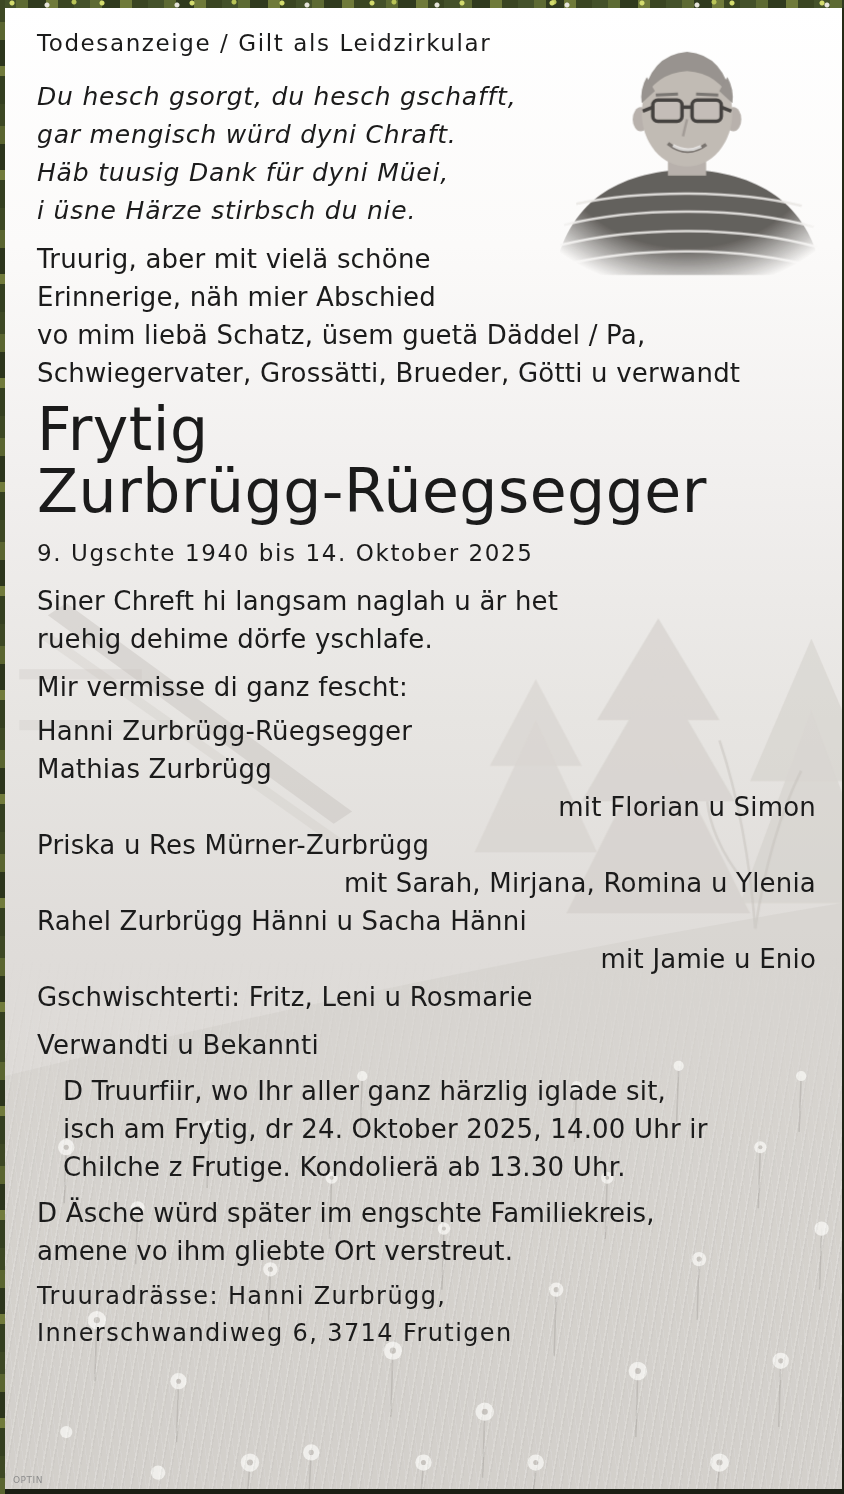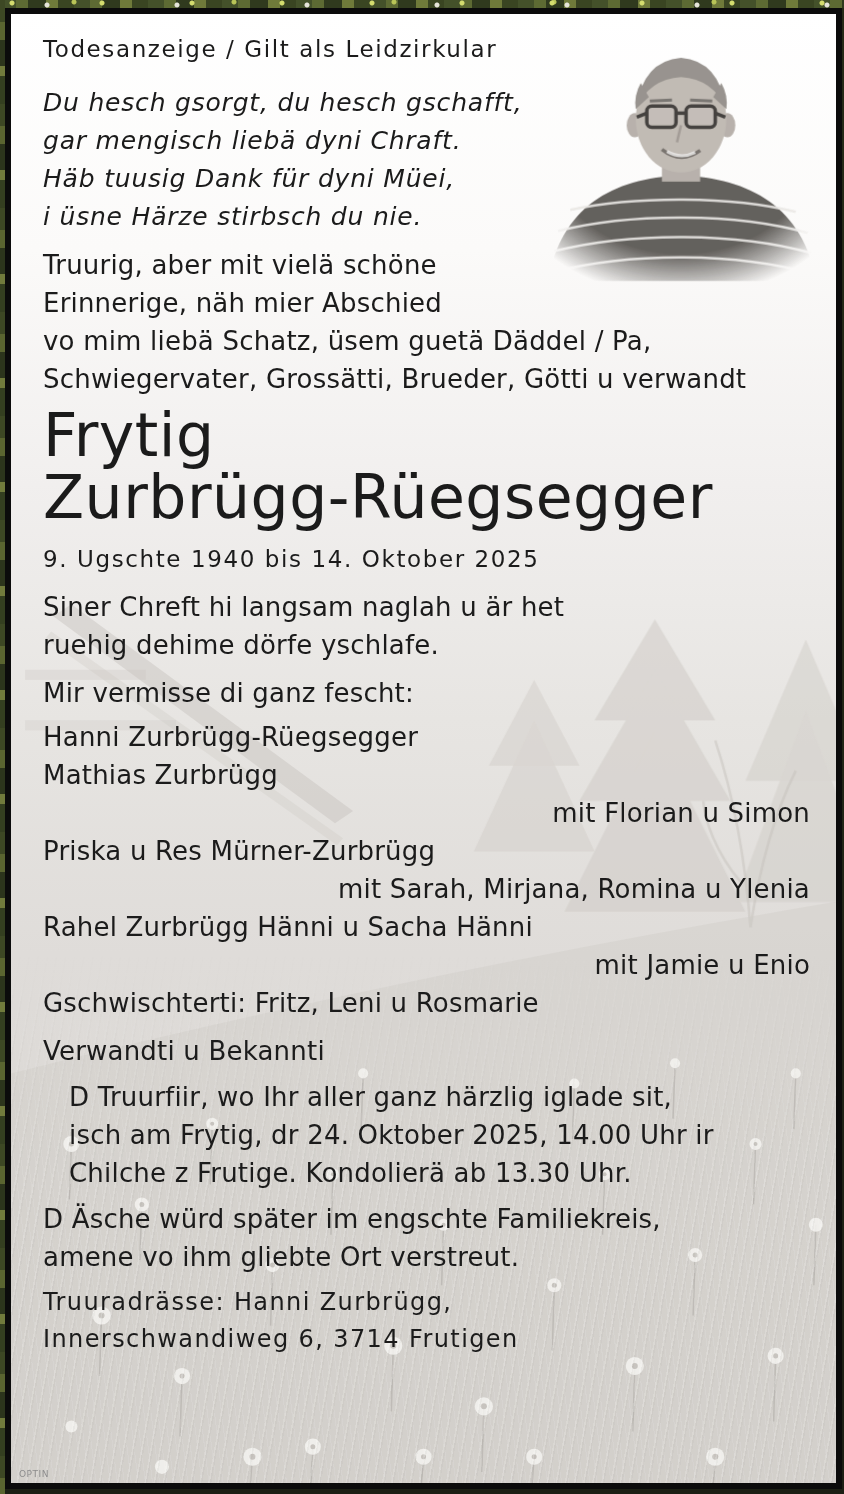--- a/index.html
+++ b/index.html
@@ -9,21 +9,21 @@
   .top-strip{position:absolute;top:0;left:0;right:0;height:8px;
     background-image:
       radial-gradient(circle at 12px 3px,#d4dc6e 0 2px,rgba(0,0,0,0) 3px),
       radial-gradient(circle at 47px 5px,#e6e4da 0 2px,rgba(0,0,0,0) 3px),
       radial-gradient(circle at 74px 2px,#b9c457 0 2px,rgba(0,0,0,0) 3px),
       repeating-linear-gradient(90deg,#44512a 0 16px,#5d6a33 16px 28px,#303a1e 28px 46px,#6f7a3a 46px 58px,#3a4522 58px 74px);
     background-size:90px 8px,130px 8px,160px 8px,auto;}
   .left-strip{position:absolute;top:0;left:0;bottom:0;width:5px;
     background:repeating-linear-gradient(180deg,#3d4824 0 22px,#5a6530 22px 40px,#2c351c 40px 66px,#717b3c 66px 76px,#343f20 76px 104px);}
   .frame{position:absolute;top:8px;left:5px;right:2px;bottom:5px;
-         background:#0b0b0b;padding:6px;box-sizing:border-box;}
+         background:#0b0b0b;box-sizing:border-box;}
   .page{position:relative;width:100%;height:100%;overflow:hidden;
         background:linear-gradient(180deg,#ffffff 0%,#fbfaf9 16%,#f1efee 32%,#e7e5e2 48%,#dfdcd9 64%,#dad7d3 82%,#d7d4d0 100%);}
   .scene{position:absolute;left:0;top:0;width:100%;height:100%;}
   .field-tex{position:absolute;left:0;right:0;bottom:0;height:540px;opacity:.5;
     background:
       repeating-linear-gradient(100deg,rgba(255,255,255,.30) 0 1.5px,rgba(120,117,112,.10) 1.5px 3px,rgba(0,0,0,0) 3px 9px),
       repeating-linear-gradient(83deg,rgba(255,255,255,.18) 0 1px,rgba(0,0,0,0) 1px 7px);
     -webkit-mask-image:linear-gradient(180deg,rgba(0,0,0,0),#000 45%);
     mask-image:linear-gradient(180deg,rgba(0,0,0,0),#000 45%);}
   .portrait{position:absolute;top:30px;right:4px;width:302px;height:238px;}
@@ -204,21 +204,21 @@
           <path d="M131,104 Q150,119 169,105" stroke="#6e6863" stroke-width="3.5" fill="none"></path>
           <path d="M136,106 Q150,114 164,107" stroke="#efeeec" stroke-width="3" fill="none" opacity="0.8"></path>
         </g>
       </svg>
 
       <div class="content">
         <div class="header t-wide line">Todesanzeige / Gilt als Leidzirkular</div>
 
         <div class="poem">
           <div class="t-poem line">Du hesch gsorgt, du hesch gschafft,</div>
-          <div class="t-poem line">gar mengisch liebä dyni Chraft.</div>
+          <div class="t-poem line">gar mengisch würd dyni Chraft.</div>
           <div class="t-poem line">Häb tuusig Dank für dyni Müei,</div>
           <div class="t-poem line">i üsne Härze stirbsch du nie.</div>
         </div>
 
         <div class="intro">
           <div class="t-body line">Truurig, aber mit vielä schöne</div>
           <div class="t-body line">Erinnerige, näh mier Abschied</div>
           <div class="t-body line">vo mim liebä Schatz, üsem guetä Däddel / Pa,</div>
           <div class="t-body line">Schwiegervater, Grossätti, Brueder, Götti u verwandt</div>
         </div>

